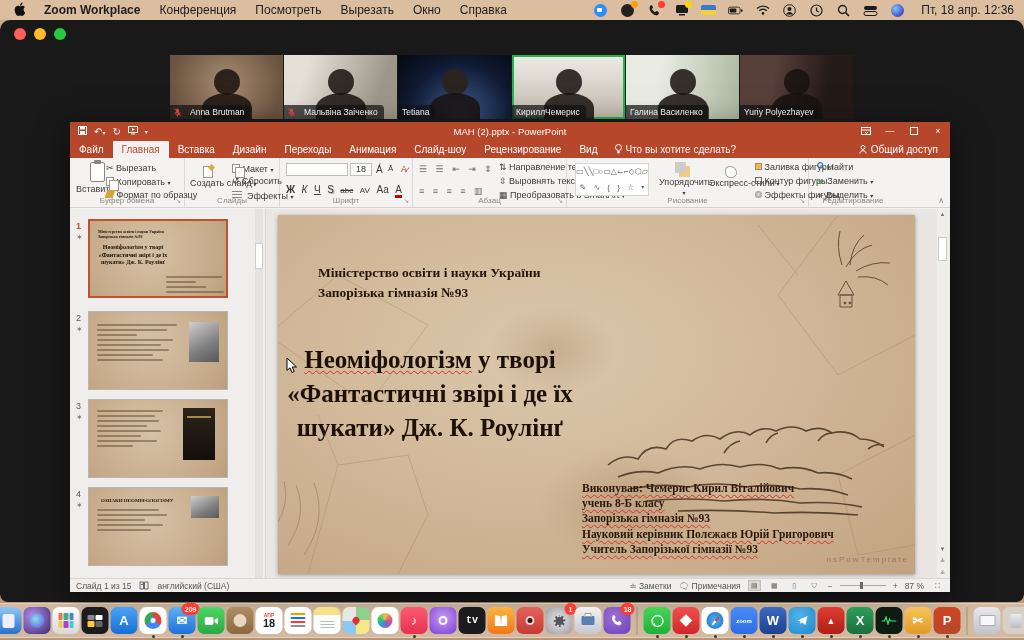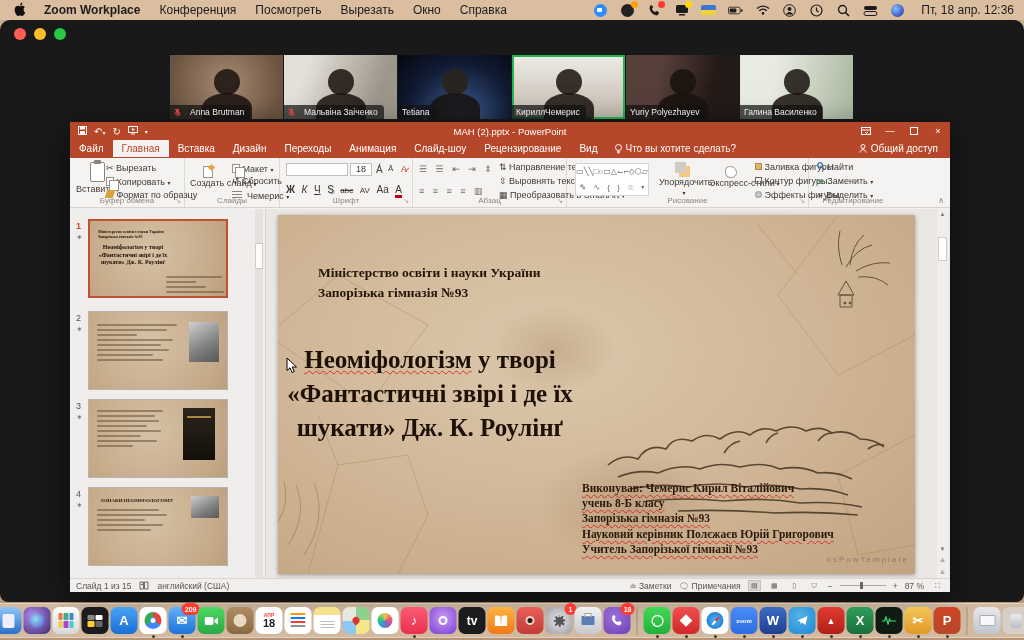--- a/index.html
+++ b/index.html
@@ -38,21 +38,21 @@
   
   .pptwin { position:absolute; left:70px; top:122px; width:880px; height:470px; background:#f4f2f1; z-index:10;
     box-shadow:0 8px 30px rgba(0,0,0,.55); font-family:"Liberation Sans",sans-serif; }
   .ttl { position:absolute; left:0; top:0; right:0; height:18px; background:#b7472a; color:#fff; display:flex; align-items:center; }
   .qat { display:flex; gap:7px; margin-left:8px; font-size:10px; align-items:center; }
   .qat span { opacity:.95; }
   .wtitle { position:absolute; left:50%; transform:translateX(-50%); font-size:9.5px; white-space:nowrap; }
   .wctrls { margin-left:auto; display:flex; }
   .wc { width:24px; height:18px; display:flex; align-items:center; justify-content:center; font-size:9px; }
 
-  .tabrow { position:absolute; left:0; top:18px; right:0; height:18px; background:#b7472a; display:flex; align-items:flex-start; color:#fff; font-size:10px; }
+  .tabrow { position:absolute; left:0; top:18px; right:0; height:18px; background:#b7472a; display:flex; align-items:center; color:#fff; font-size:10px; }
   .tab { padding:3px 9px 3px; white-space:nowrap; }
   .tab.active { background:#f4f2f1; color:#b7472a; border-radius:1px 1px 0 0; }
   .tellme { display:flex; align-items:center; gap:3px; padding:3px 9px; opacity:.95; }
   .share { margin-left:auto; display:flex; align-items:center; gap:4px; padding:3px 12px; font-size:10px; }
 
   .ribbon { position:absolute; left:0; top:36px; right:0; height:50px; background:#f5f3f2; border-bottom:1px solid #d5d2d0; font-size:9px; color:#444; }
   .rgroup { position:absolute; top:0; bottom:0; border-right:1px solid #ddd9d6; }
   .glabel { position:absolute; bottom:2px; left:0; right:0; text-align:center; font-size:8px; color:#8a8682; }
   .launch { position:absolute; bottom:2px; right:3px; font-size:7px; color:#999; }
   .rbtn { position:absolute; white-space:nowrap; color:#3d3a37; }
@@ -248,30 +248,30 @@
       <span class="vname">
           <span>Tetiana</span>
         </span>
     </div>
     <div class="vtile v4 active">
       <span class="sil"></span>
       <span class="vname">
           <span>КириллЧемерис</span>
         </span>
     </div>
+    <div class="vtile v5">
+      <span class="sil"></span>
+      <span class="vname">
+          <span>Галина Василенко</span>
+        </span>
+    </div>
     <div class="vtile v6">
       <span class="sil"></span>
       <span class="vname">
           <span>Yuriy Polyezhayev</span>
-        </span>
-    </div>
-    <div class="vtile v5">
-      <span class="sil"></span>
-      <span class="vname">
-          <span>Галина Василенко</span>
         </span>
     </div>
   </div>
 </div>
 
 <div class="pptwin">
 
   <div class="ttl">
     <span class="qat">
       <span><svg width="9" height="9" viewBox="0 0 9 9">
@@ -341,21 +341,21 @@
       <span class="rbtn" style="left:36px;top:18px;"><span class="mini-sq"></span> <span>Копировать</span> <span style="font-size:6px;">▾</span></span>
       <span class="rbtn" style="left:36px;top:32px;"><span style="display:inline-block;width:8px;height:8px;background:#d9a33c;transform:skewX(-18deg);"></span> <span>Формат по образцу</span></span>
       <span class="glabel">Буфер обмена</span>
       <span class="launch">↘</span>
     </div>
 
     <div class="rgroup" style="left:115px;width:95px;">
       <span class="rbtn" style="left:5px;top:6px;text-align:center;width:36px;"><span class="page-ic"></span><br><span>Создать слайд</span><span style="font-size:6px;"> ▾</span></span>
       <span class="rbtn" style="left:47px;top:5px;"><span class="mini-sq"></span> <span>Макет</span> <span style="font-size:6px;">▾</span></span>
       <span class="rbtn" style="left:47px;top:18px;">↺ <span>Сбросить</span></span>
-      <span class="rbtn" style="left:47px;top:32px;"><span class="lines-ic"></span><span>Чемерис</span> <span style="font-size:6px;">▾</span></span>
+      <span class="rbtn" style="left:47px;top:32px;"><span class="lines-ic"></span><span>Эффекты</span> <span style="font-size:6px;">▾</span></span>
       <span class="glabel">Слайды</span>
     </div>
 
     <div class="rgroup" style="left:210px;width:133px;">
       <span class="fbox" style="position:absolute;left:6px;top:5px;width:62px;"></span>
       <span class="fbox" style="position:absolute;left:70px;top:5px;width:22px;text-align:center;font-size:9px;color:#333;">18</span>
       <span class="rbtn" style="left:96px;top:6px;font-size:10px;">А́</span>
       <span class="rbtn" style="left:108px;top:6px;font-size:8px;">А̌</span>
       <span class="rbtn" style="left:121px;top:6px;color:#b7472a;">А̷</span>
       <span style="position:absolute;left:6px;top:26px;">
@@ -650,21 +650,21 @@
   <span class="dk" style="background:conic-gradient(#8ed08e 0 25%, #f5e78a 25% 50%, #8ec7f0 50% 75%, #e8e8e0 75%);">
       <span style="width:7px;height:7px;border-radius:50% 50% 50% 0;background:#d33;transform:rotate(-45deg);display:block;"></span>
     </span>
   <span class="dk" style="background:#fff;">
       <span style="width:15px;height:15px;border-radius:50%;background:conic-gradient(#f5c242,#e85d75,#9b59b6,#3498db,#2ecc71,#f5c242);display:block;"></span>
     </span>
   <span class="dk run" style="background:linear-gradient(#fb5b74,#e9304e);">♪</span>
   <span class="dk" style="background:radial-gradient(circle at 50% 40%,#c79af5,#7b3fd4);">
       <span style="width:9px;height:9px;border:2px solid #fff;border-radius:50%;display:block;"></span>
     </span>
-  <span class="dk" style="background:#1c1c1e;font-size:12px;">tv</span>
+  <span class="dk" style="background:#1c1c1e;font-size:10px;font-family:Liberation Mono, monospace;">tv</span>
   <span class="dk" style="background:linear-gradient(#ffb340,#f07818);">
       <span style="width:13px;height:11px;background:#fff;border-radius:2px 2px 0 0;clip-path:polygon(0 0,45% 10%,50% 100%,55% 10%,100% 0,100% 100%,0 100%);display:block;"></span>
     </span>
   <span class="dk" style="background:linear-gradient(#e8605a,#c23b35);">
       <span style="width:9px;height:9px;border-radius:50%;background:#2a1a18;border:2px solid #f5d0c8;display:block;"></span>
     </span>
   <span class="dk" style="background:radial-gradient(#e8e8ea,#9a9aa2);">
       <span style="width:12px;height:12px;border-radius:50%;background:#55555e;border:2.5px dotted #d8d8dc;display:block;"></span>
       <span class="bdg">1</span>
     </span>

